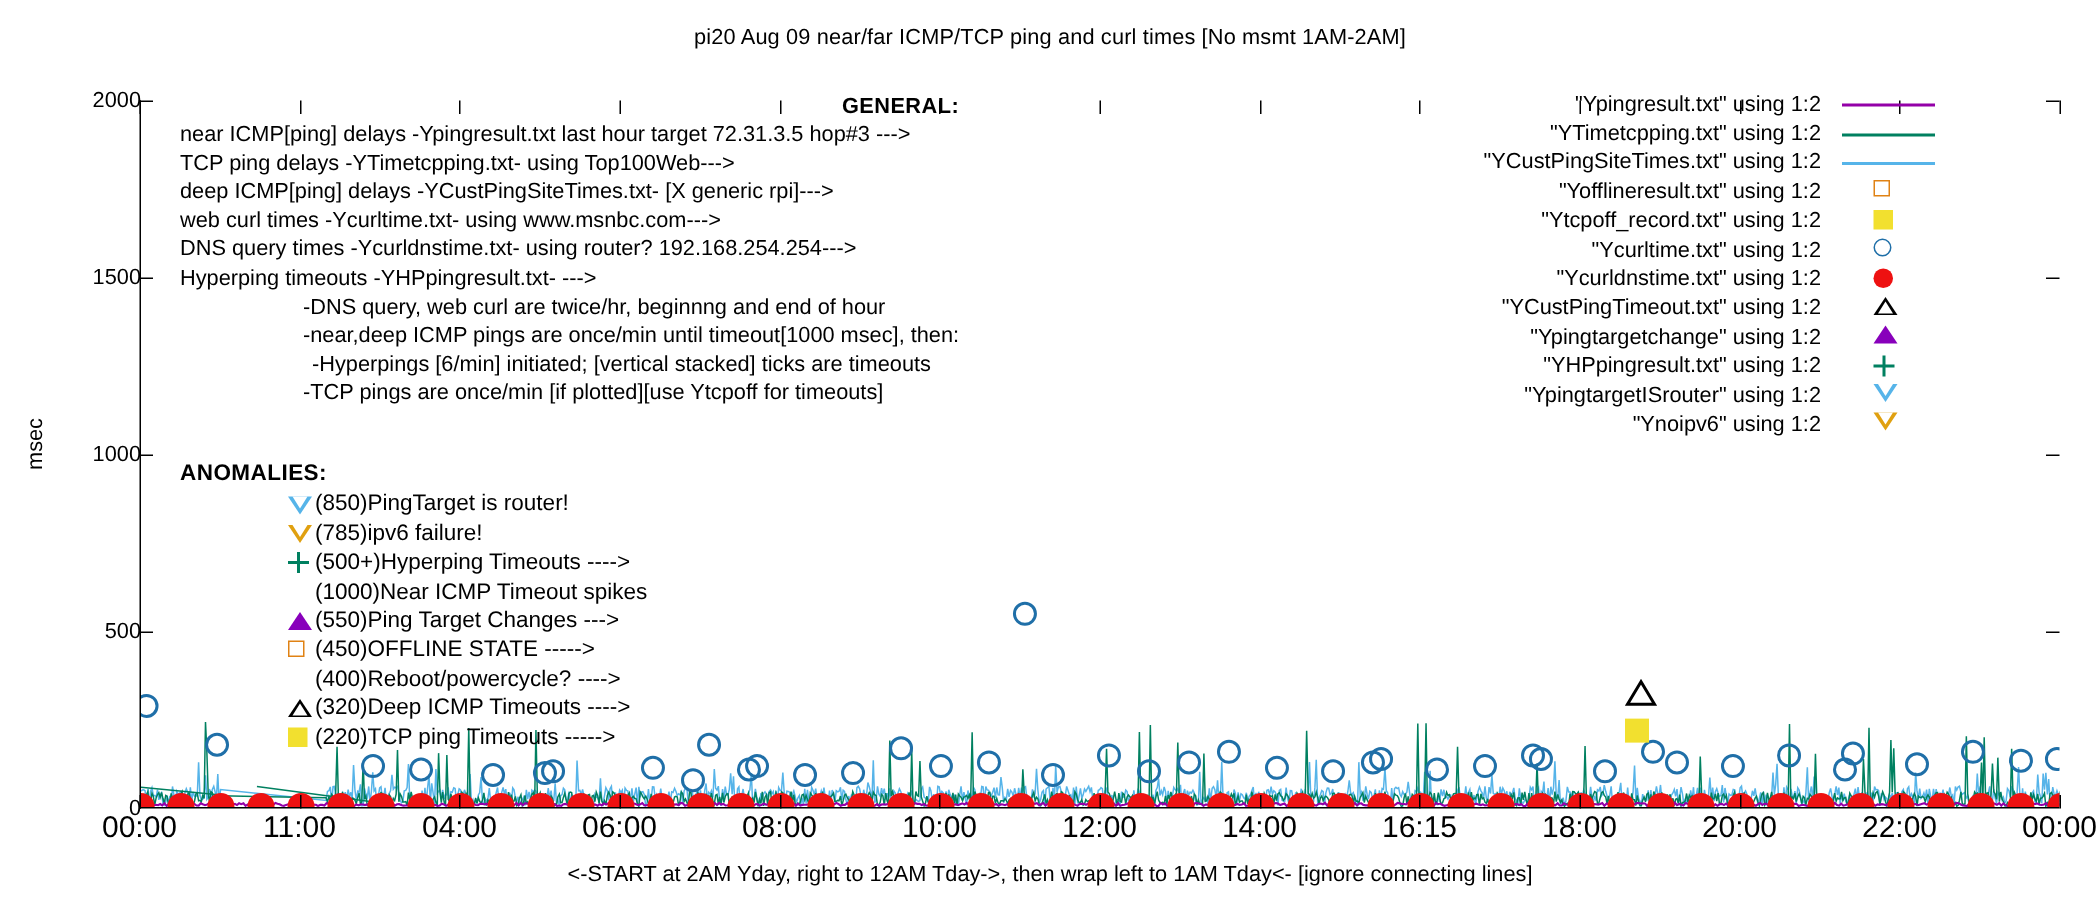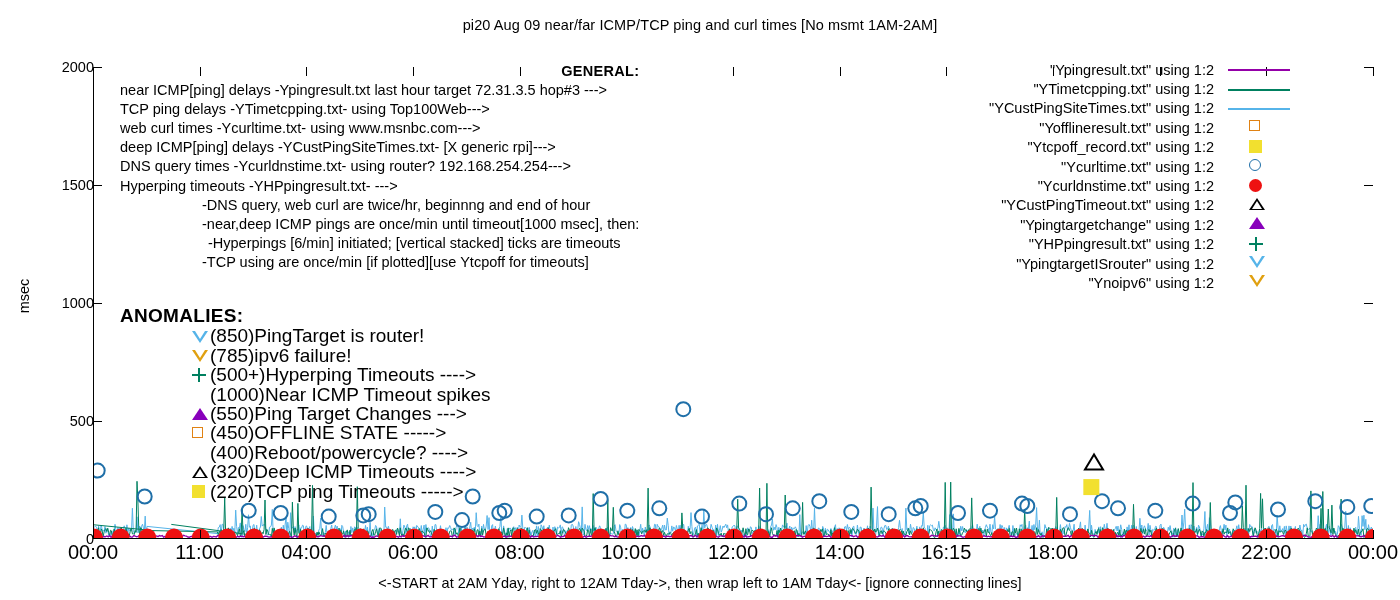--- a/index.html
+++ b/index.html
@@ -44,21 +44,21 @@
     position:absolute;top:575px;left:0;width:1400px;text-align:center;
     font-size:14.5px;white-space:nowrap;
   }
 
   
   .gen{position:absolute;left:120px;top:62px;font-size:14.5px;line-height:19.1px;white-space:nowrap;}
   .gen .hd{font-weight:bold;letter-spacing:0.3px;text-align:right;}
   .gen .ind1{padding-left:82px;}
   .gen .ind2{padding-left:88px;}
 
-  .anom{position:absolute;left:120px;top:306px;font-size:19px;line-height:19.4px;white-space:nowrap;}
+  .anom{position:absolute;left:120px;top:306px;font-size:15px;line-height:19.4px;white-space:nowrap;}
   .anom .hd{font-weight:bold;letter-spacing:0.3px;margin-bottom:1px;}
   .anom .row{display:flex;align-items:center;height:19.4px;padding-left:70px;}
   .anom .mk{width:20px;height:19px;position:relative;flex:0 0 20px;}
   .anom .tx{white-space:nowrap;}
 
   
   .legend{position:absolute;left:1000px;top:60px;width:300px;font-size:14.5px;}
   .lrow{display:flex;align-items:center;justify-content:flex-end;height:19.4px;}
   .lrow .ltx{white-space:nowrap;}
   .lrow .lmk{width:78px;height:19px;position:relative;flex:0 0 78px;margin-left:8px;}
@@ -255,28 +255,28 @@
       <div class="xtickmark" style="left: 1373px;"></div>
       <div class="xtickmarkT" style="left: 1373px;"></div>
     </div>
 
   <div class="xcaption">&lt;-START at 2AM Yday, right to 12AM Tday-&gt;, then wrap left to 1AM Tday&lt;- [ignore connecting lines]</div>
 
   <div class="gen">
     <div class="hd">GENERAL:</div>
     <div>near ICMP[ping] delays -Ypingresult.txt last hour target 72.31.3.5 hop#3 ---&gt;</div>
     <div>TCP ping delays -YTimetcpping.txt- using Top100Web---&gt;</div>
+    <div>deep ICMP[ping] delays -YCustPingSiteTimes.txt- [X generic rpi]---&gt;</div>
     <div>web curl times -Ycurltime.txt- using www.msnbc.com---&gt;</div>
-    <div>deep ICMP[ping] delays -YCustPingSiteTimes.txt- [X generic rpi]---&gt;</div>
     <div>DNS query times -Ycurldnstime.txt- using router? 192.168.254.254---&gt;</div>
     <div>Hyperping timeouts -YHPpingresult.txt- ---&gt;</div>
     <div class="ind1">-DNS query, web curl are twice/hr, beginnng and end of hour</div>
     <div class="ind1">-near,deep ICMP pings are once/min until timeout[1000 msec], then:</div>
     <div class="ind2">-Hyperpings [6/min] initiated; [vertical stacked] ticks are timeouts</div>
-    <div class="ind1">-TCP using are once/min  [if plotted][use Ytcpoff for timeouts]</div>
+    <div class="ind1">-TCP pings are once/min  [if plotted][use Ytcpoff for timeouts]</div>
   </div>
 
   <div class="anom">
     <div class="hd">ANOMALIES:</div>
     <div id="anomrows">
         <div class="row">
           <span class="mk">
             <span class="tri-dn-sky" style="position: absolute; left: 2px; top: 4px;"></span>
           </span>
           <span class="tx">(850)PingTarget is router!</span>

